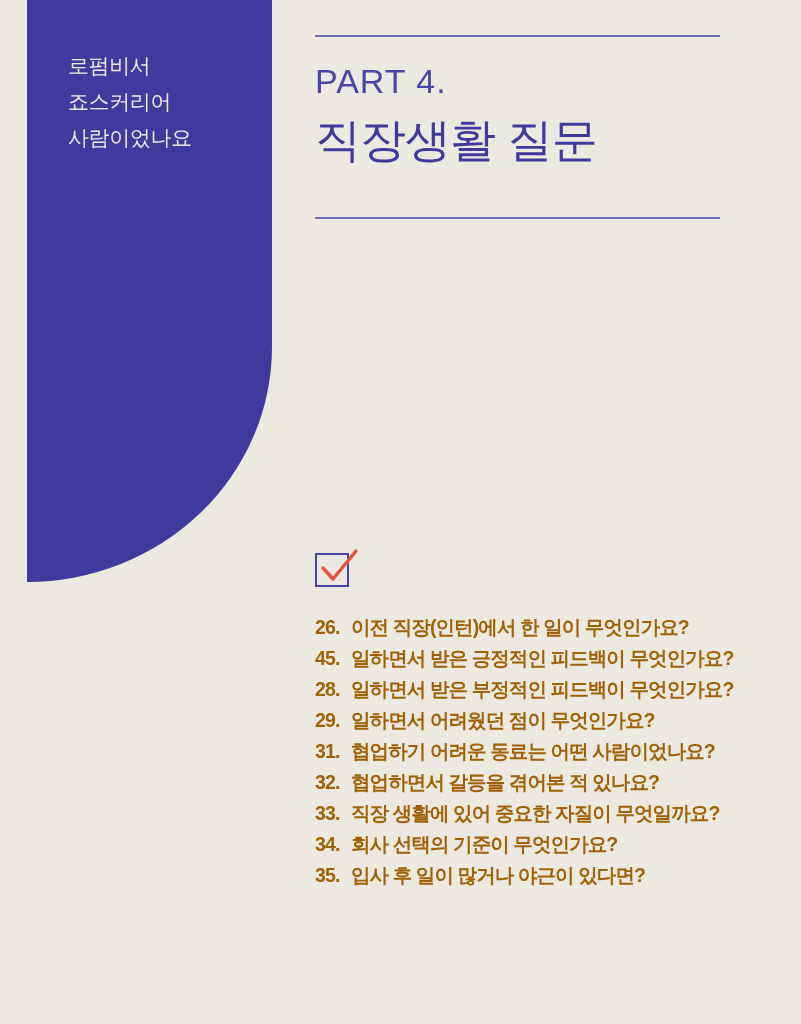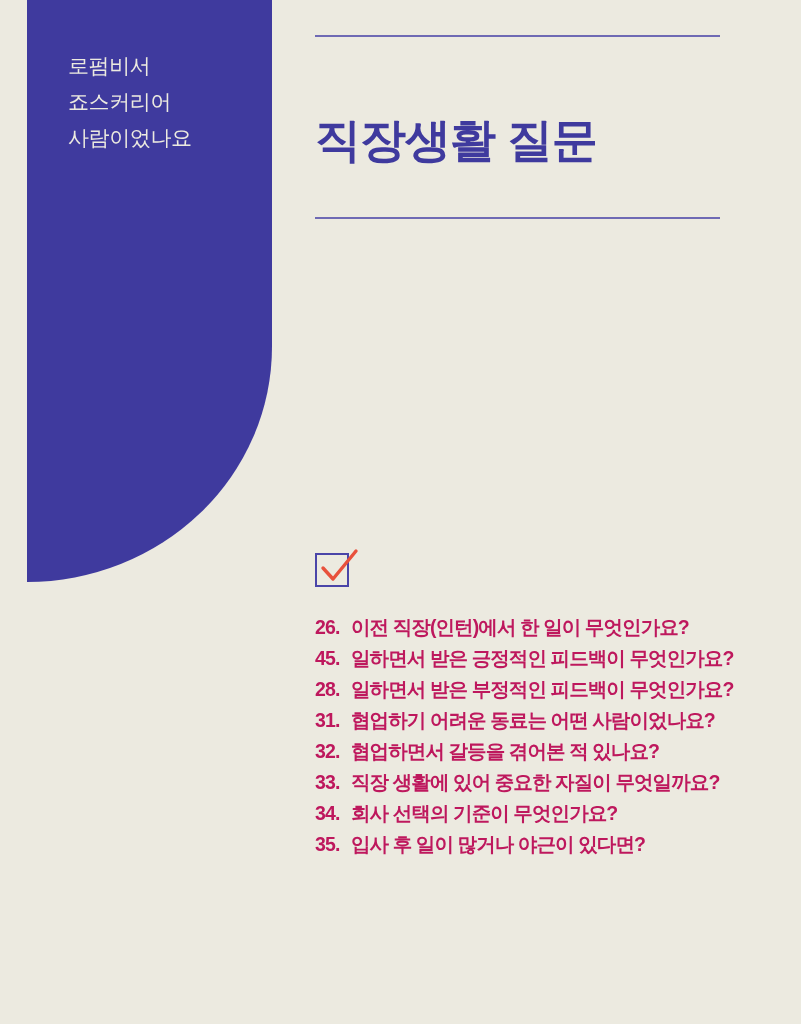--- a/index.html
+++ b/index.html
@@ -70,21 +70,21 @@
     letter-spacing: 1px;
     color: #4a45a8;
     font-weight: 400;
   }
 
   .part-title {
     position: absolute;
     top: 110px;
     left: 0;
     font-size: 46px;
-    font-weight: bold;
+    font-weight: normal;
     color: #3f3a9e;
     letter-spacing: -1px;
   }
 
   
   .check-wrap {
     position: absolute;
     top: 548px;
     left: 0;
     width: 46px;
@@ -109,21 +109,21 @@
   .qa-list {
     position: absolute;
     top: 612px;
     left: 0;
     width: 420px;
   }
   .qa-item {
     display: flex;
     font-size: 19.5px;
     font-weight: bold;
-    color: #be185d;
+    color: #a16207;
     line-height: 31px;
     letter-spacing: -0.9px;
     white-space: nowrap;
   }
   .qa-num {
     width: 36px;
     flex: 0 0 36px;
     text-align: left;
   }
   .qa-text { flex: 1 1 auto; }
@@ -138,20 +138,21 @@
 <div class="brand">
   <div>로펌비서</div>
   <div>죠스커리어</div>
   <div>사람이었나요</div>
 </div>
 
 <div class="content">
 
   <div class="rule rule-top"></div>
 
+  <div class="part-label">PART 4.</div>
   <div class="part-title">직장생활 질문</div>
 
   <div class="rule rule-bottom"></div>
 
   <div class="check-wrap">
     <div class="check-box"></div>
     <svg class="check-mark" viewBox="0 0 44 40">
       <path d="M6 20 L16 31 L39 3" fill="none" stroke="#e8513c" stroke-width="3.4" stroke-linecap="round" stroke-linejoin="round"></path>
     </svg>
   </div>
@@ -163,20 +164,24 @@
     </div>
     <div class="qa-item">
       <span class="qa-num">45.</span>
       <span class="qa-text">일하면서 받은 긍정적인 피드백이 무엇인가요?</span>
     </div>
     <div class="qa-item">
       <span class="qa-num">28.</span>
       <span class="qa-text">일하면서 받은 부정적인 피드백이 무엇인가요?</span>
     </div>
     <div class="qa-item">
+      <span class="qa-num">29.</span>
+      <span class="qa-text">일하면서 어려웠던 점이 무엇인가요?</span>
+    </div>
+    <div class="qa-item">
       <span class="qa-num">31.</span>
       <span class="qa-text">협업하기 어려운 동료는 어떤 사람이었나요?</span>
     </div>
     <div class="qa-item">
       <span class="qa-num">32.</span>
       <span class="qa-text">협업하면서 갈등을 겪어본 적 있나요?</span>
     </div>
     <div class="qa-item">
       <span class="qa-num">33.</span>
       <span class="qa-text">직장 생활에 있어 중요한 자질이 무엇일까요?</span>

